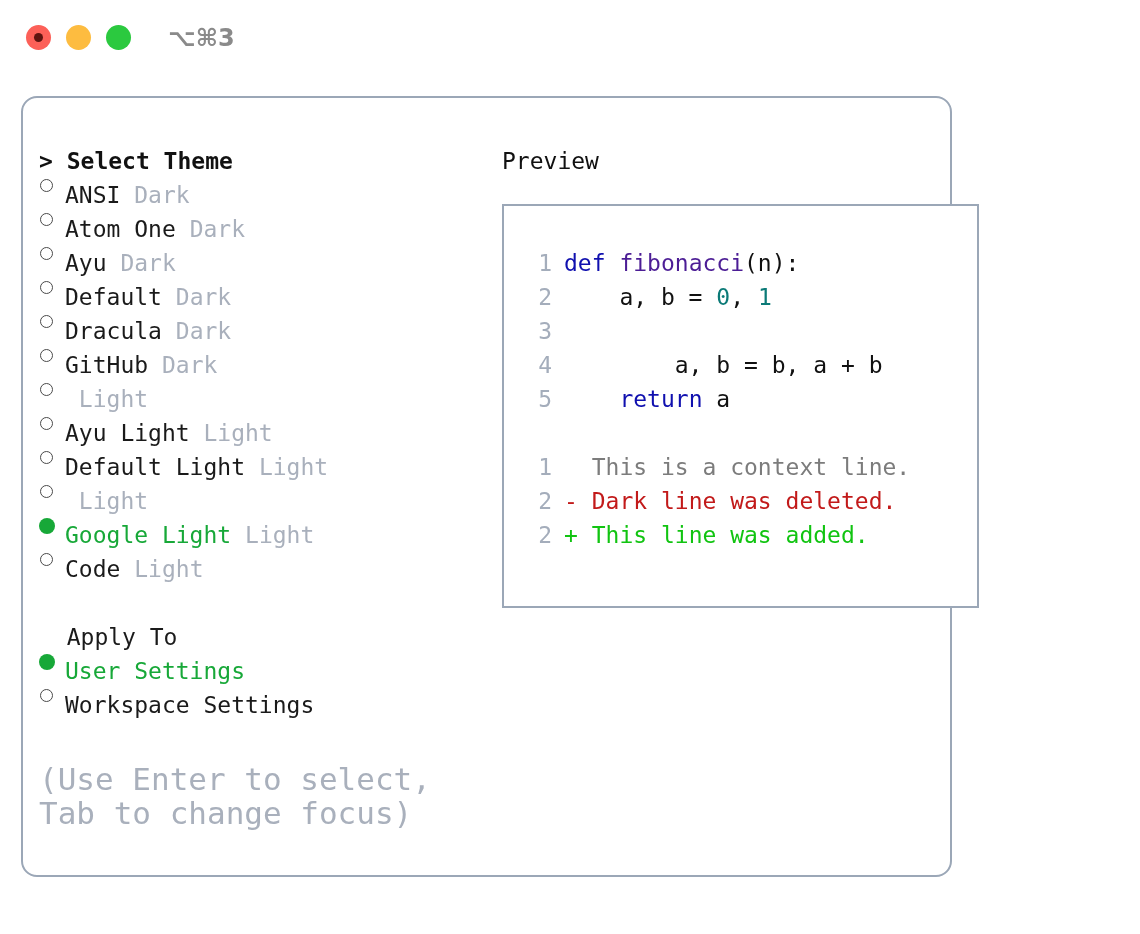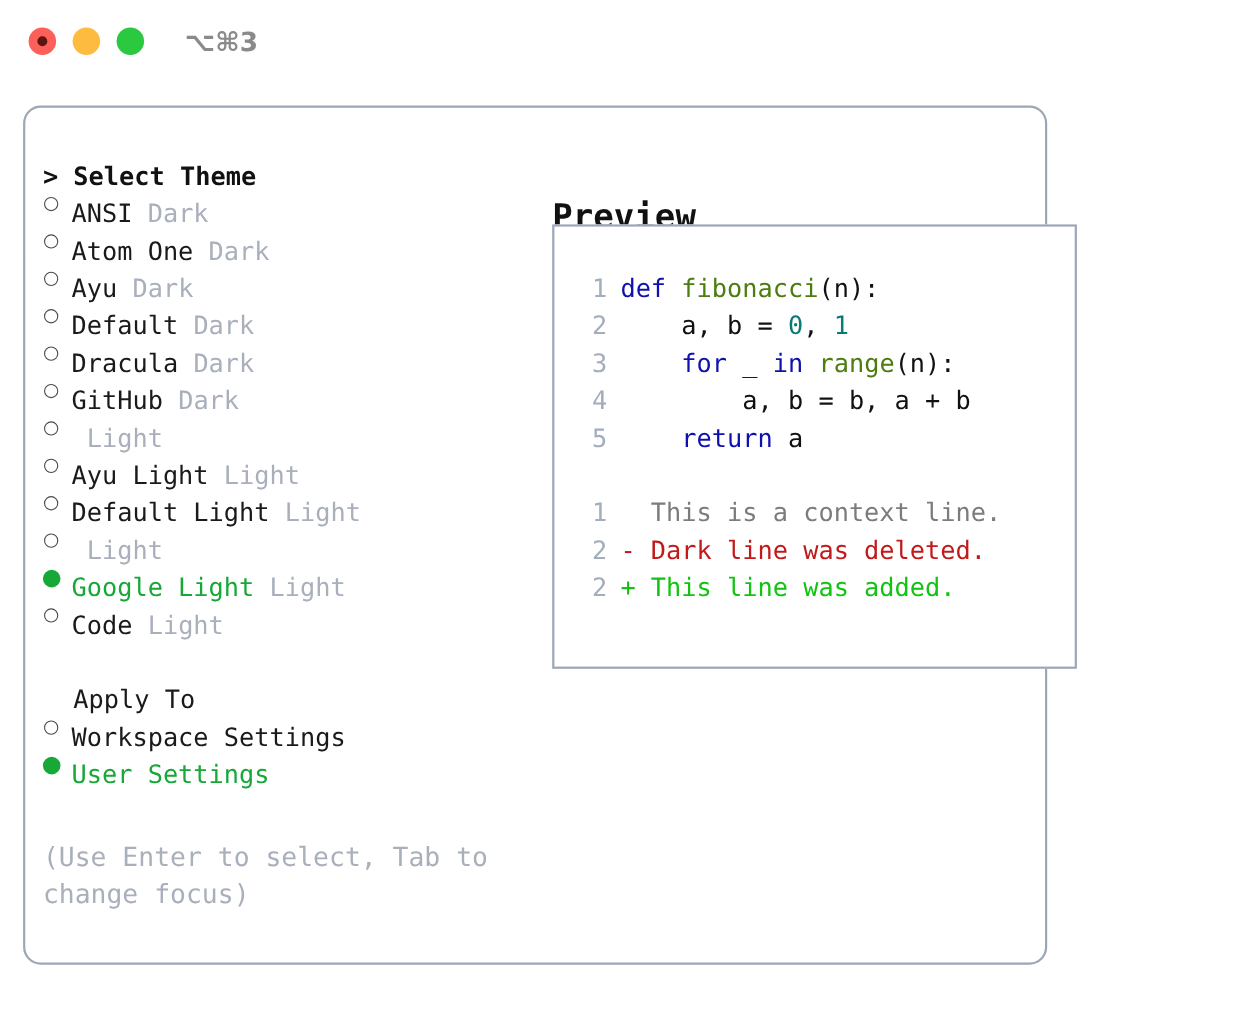--- a/index.html
+++ b/index.html
@@ -134,39 +134,38 @@
   .opt-row.selected .opt-name { color: #17A838; }
   .opt-badge { color: #A9B0BC; }
 
   .spacer-row { height: 34px; }
 
   .hint {
     position: absolute;
     left: 16px;
     top: 664px;
     width: 420px;
-    font-size: 24px;
+    font-size: 31px;
     line-height: 34px;
     color: #A9B0BC;
     white-space: pre-wrap;
   }
 
   
   .right-col {
     position: absolute;
     left: 479px;
     top: 46px;
   }
   .preview-title {
-    font-size: 31px;
-    line-height: 34px;
-    font-weight: 700;
+    font-size: 23px;
+    line-height: 34px;
+    font-weight: 400;
     color: #111111;
     white-space: pre;
-    margin-top: 36px;
   }
   .preview-box {
     position: absolute;
     left: 479px;
     top: 106px;
     width: 477px;
     height: 404px;
     border: 2px solid #9BA7B7;
     box-sizing: border-box;
     background: #ffffff;
@@ -189,21 +188,21 @@
     width: 30px;
     flex: 0 0 30px;
     text-align: right;
     color: #A4ADBB;
     padding-right: 12px;
     box-sizing: content-box;
   }
   .code-text { color: #111111; }
 
   .tok-kw   { color: #1010AF; }
-  .tok-fn   { color: #4d7c0f; }
+  .tok-fn   { color: #4c1d95; }
   .tok-num  { color: #0B7A77; }
   .tok-def  { color: #111111; }
 
   .blank-row { height: 34px; }
 
   .diff-ctx { color: #7C7C7C; }
   .diff-del { color: #C21A1A; }
   .diff-add { color: #11C411; }
 </style>
 </head>
@@ -239,37 +238,37 @@
           <div class="opt-row"><span class="marker"><span class="ring"></span></span><span> </span><span class="opt-badge">Light</span></div>
           <div class="opt-row selected"><span class="marker"><span class="fill"></span></span><span class="opt-name">Google Light</span><span> </span><span class="opt-badge">Light</span></div>
           <div class="opt-row"><span class="marker"><span class="ring"></span></span><span class="opt-name">Code</span><span> </span><span class="opt-badge">Light</span></div>
         </div>
 
       <div class="spacer-row"></div>
 
       <div class="section-head plain">  Apply To</div>
 
       <div id="apply-list">
+          <div class="opt-row selected"><span class="marker"><span class="fill"></span></span><span class="opt-name">User Settings</span></div>
           <div class="opt-row"><span class="marker"><span class="ring"></span></span><span class="opt-name">Workspace Settings</span></div>
-          <div class="opt-row selected"><span class="marker"><span class="fill"></span></span><span class="opt-name">User Settings</span></div>
         </div>
     </div>
 
     <div class="hint">(Use Enter to select, Tab to change focus)</div>
 
     <div class="right-col">
       <div class="preview-title">Preview</div>
     </div>
 
     <div class="preview-box">
       <div class="code-area">
         <div id="code-block">
             <div class="code-line"><span class="lineno">1</span><span class="code-text"><span class="tok-kw">def </span><span class="tok-fn">fibonacci</span><span class="tok-def">(n):</span></span></div>
             <div class="code-line"><span class="lineno">2</span><span class="code-text"><span class="tok-def">    a, b = </span><span class="tok-num">0</span><span class="tok-def">, </span><span class="tok-num">1</span></span></div>
-            <div class="code-line"><span class="lineno">3</span><span class="code-text"><span class="tok-def">    </span><span class="tok-kw">for</span><span class="tok-def"> _ </span><span class="tok-kw">in</span><span class="tok-def"> </span><span class="tok-fn">range</span><span class="tok-def">(n):</span></span></div>
+            <div class="code-line"><span class="lineno">3</span></div>
             <div class="code-line"><span class="lineno">4</span><span class="code-text"><span class="tok-def">        a, b = b, a + b</span></span></div>
             <div class="code-line"><span class="lineno">5</span><span class="code-text"><span class="tok-def">    </span><span class="tok-kw">return</span><span class="tok-def"> a</span></span></div>
           </div>
         <div class="blank-row"></div>
         <div id="diff-block">
             <div class="code-line"><span class="lineno">1</span><span class="diff-ctx">  </span><span class="diff-ctx">This is a context line.</span></div>
             <div class="code-line"><span class="lineno">2</span><span class="diff-del">- </span><span class="diff-del">Dark line was deleted.</span></div>
             <div class="code-line"><span class="lineno">2</span><span class="diff-add">+ </span><span class="diff-add">This line was added.</span></div>
           </div>
       </div>

